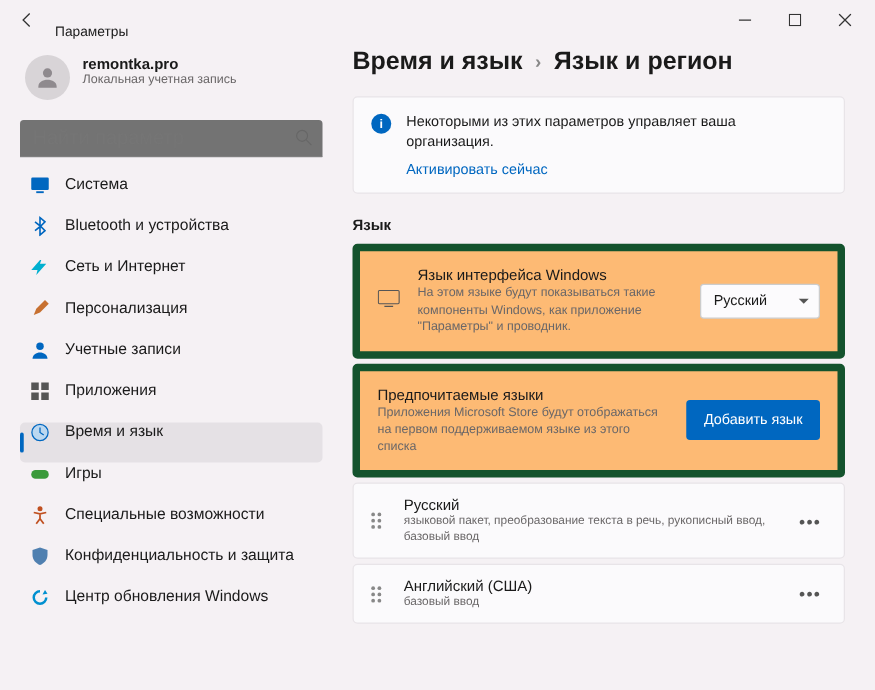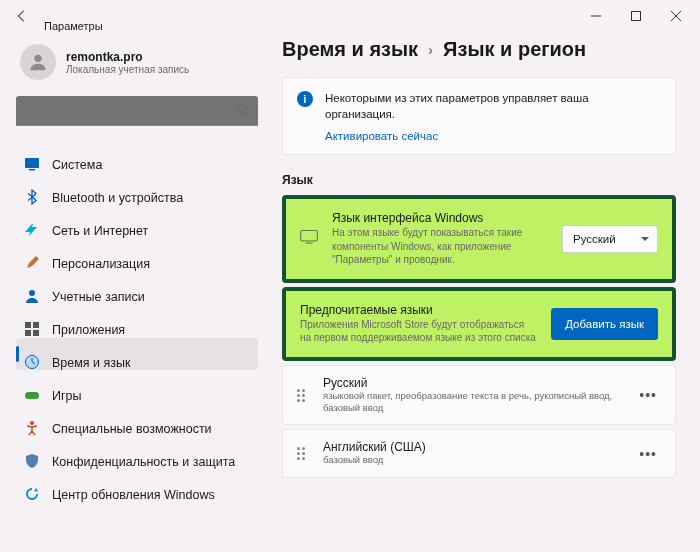--- a/index.html
+++ b/index.html
@@ -5,43 +5,43 @@
 *{box-sizing:border-box;margin:0;padding:0;font-family:"Segoe UI",Arial,sans-serif}
 body{background:#f5f1f4;width:700px;height:552px;overflow:hidden;font-size:12px;color:#1a1a1a}
 .titlebar{display:flex;align-items:flex-end;height:32px;padding:0 4px}
 .back{width:36px;height:32px;display:flex;align-items:center;justify-content:center;cursor:pointer}
 .title{font-size:11px;padding-left:4px}
 .winctrl{margin-left:auto;display:flex}
 .winbtn{width:40px;height:32px;display:flex;align-items:center;justify-content:center;cursor:pointer}
 .body{display:flex;height:520px}
 .sidebar{width:270px;padding:4px 12px 0 16px;overflow-y:auto}
 .sidebar::-webkit-scrollbar{width:2px}
-.user{display:flex;align-items:center;gap:10px;padding:8px 4px 14px}
+.user{display:flex;gap:10px;padding:8px 4px 14px}
 .avatar{width:36px;height:36px;border-radius:50%;background:#d8d4d7;display:flex;align-items:center;justify-content:center}
 .avatar svg{fill:#8f8a8e}
 .uname{font-weight:600;font-size:12px}
 .uacc{font-size:10px;color:#6a6768}
 .search{position:relative;margin:2px 0 14px}
 .search input{width:100%;height:30px;border:none;border-bottom:1.5px solid #888;background:#737373;padding:0 30px 0 10px;font-size:16px;border-radius:3px 3px 0 0;outline:none}
 .search .sicon{position:absolute;right:8px;top:7px;color:#666}
 .nav{display:flex;flex-direction:column;gap:1px}
-.nitem{display:flex;align-items:flex-end;height:32px;padding:0 8px;border-radius:4px;cursor:pointer;gap:12px;font-size:12.5px}
+.nitem{display:flex;align-items:flex-start;height:32px;padding:0 8px;border-radius:4px;cursor:pointer;gap:12px;font-size:12.5px}
 .nitem.active{background:#e5e1e5;position:relative}
 .nitem.active::before{content:"";position:absolute;left:0;top:8px;bottom:8px;width:3px;background:#0067c0;border-radius:2px}
 .nicon{width:16px;height:16px;display:flex;align-items:center;justify-content:center;flex-shrink:0}
 .main{flex:1;padding:6px 24px 0 12px;overflow-y:auto}
 .main::-webkit-scrollbar{width:2px}
 .crumb{display:flex;align-items:center;gap:10px;font-size:20px;font-weight:600;margin-bottom:16px}
 .crumb .sep{color:#888;font-size:15px}
 .info{background:#fbfafc;border:1px solid #e8e4e8;border-radius:4px;padding:12px 14px;display:flex;gap:12px;margin-bottom:18px}
 .inficon{width:16px;height:16px;border-radius:50%;background:#0067c0;color:#fff;display:flex;align-items:center;justify-content:center;font-size:10px;font-weight:bold;flex-shrink:0;margin-top:1px}
 .inftxt{font-size:11.5px;line-height:1.4}
 .inflink{color:#0067c0;margin-top:8px;cursor:pointer;font-size:11.5px}
 .sect{font-size:12px;font-weight:700;margin-bottom:8px}
-.card{background:#bef264;border:4px solid #14532d;border-radius:4px;padding:12px 14px;margin-bottom:4px;display:flex;align-items:center;gap:14px}
+.card{background:#fdba74;border:6px solid #14532d;border-radius:4px;padding:12px 14px;margin-bottom:4px;display:flex;align-items:center;gap:14px}
 .cicon{width:18px;flex-shrink:0;color:#555}
 .ctxt{flex:1}
 .cttl{font-size:12px}
 .cdesc{font-size:10px;color:#6a6768;line-height:1.35;margin-top:1px}
 .dd{border:1px solid #ccc;background:#fcfbfd;border-radius:3px;height:28px;padding:0 24px 0 10px;font-size:11.5px;display:flex;align-items:center;position:relative;min-width:96px;cursor:pointer}
 .dd::after{content:"";position:absolute;right:8px;top:11px;border:4px solid transparent;border-top-color:#555}
 .abtn{background:#0067c0;color:#fff;border:none;border-radius:3px;height:32px;padding:0 14px;font-size:11.5px;cursor:pointer}
 .lang{background:#fbfafc;border:1px solid #e8e4e8;border-radius:4px;padding:10px 14px;margin-bottom:4px;display:flex;align-items:center;gap:14px}
 .grip{width:12px;flex-shrink:0;color:#888;cursor:grab;display:grid;grid-template-columns:3px 3px;gap:2px}
 .grip span{width:3px;height:3px;background:#888;border-radius:50%}

